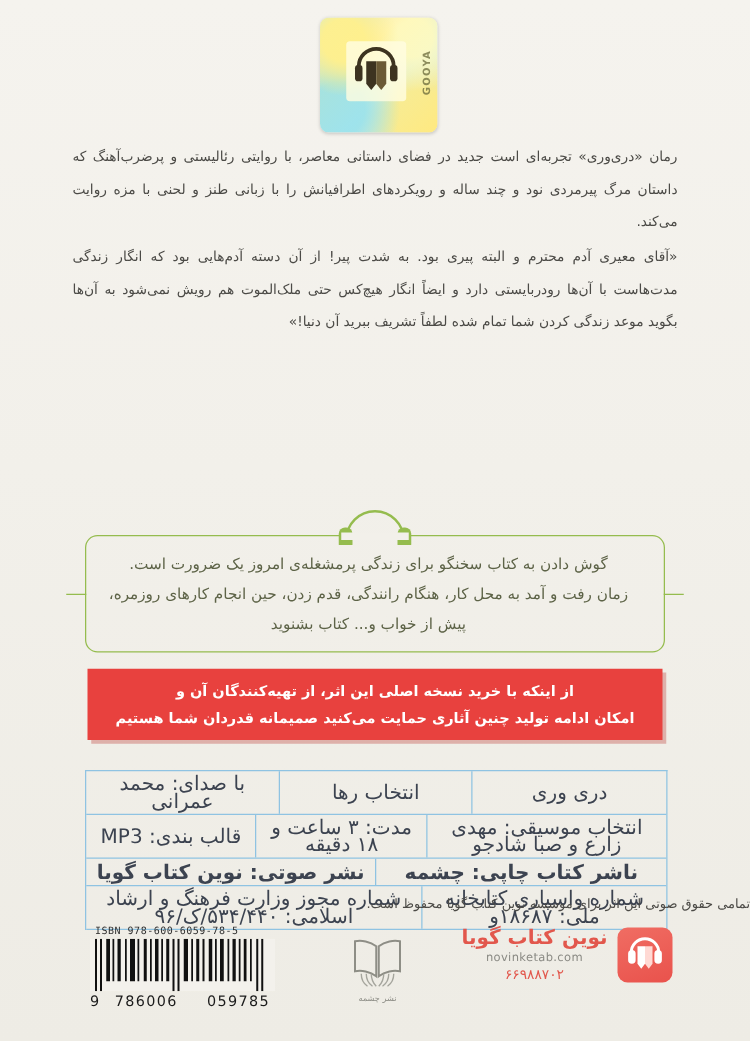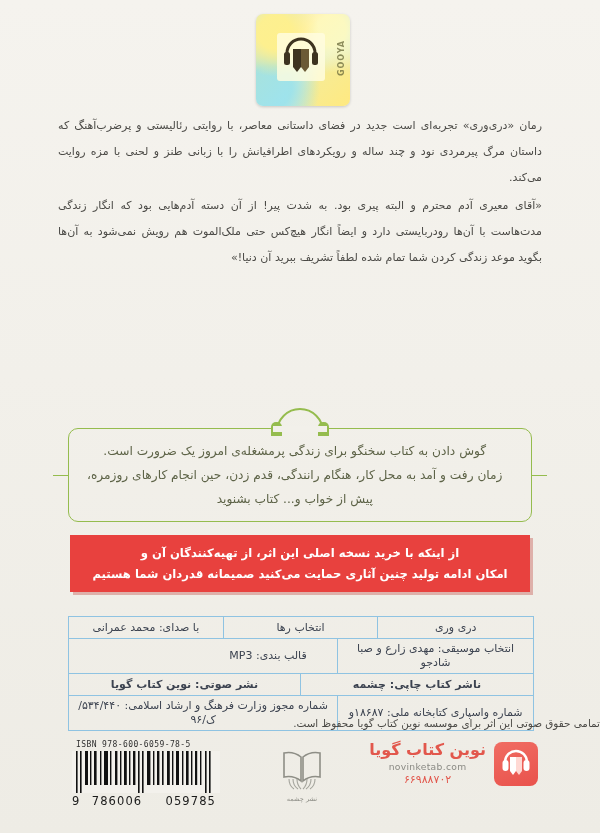--- a/index.html
+++ b/index.html
@@ -169,21 +169,21 @@
     display: flex;
     border-bottom: 1.2px solid #8fc3e2;
     min-height: 21px;
     align-items: stretch;
   }
   .tcell {
     display: flex;
     align-items: center;
     justify-content: center;
     direction: rtl;
-    font-size: 11px;
+    font-size: 16px;
     color: #3c4350;
     padding: 3px 4px;
     box-sizing: border-box;
     line-height: 14px;
     text-align: center;
   }
   .tcell + .tcell { border-right: 1.2px solid #8fc3e2; }
   .c-33 { width: 33.34%; }
   .c-34 { width: 33.32%; }
   .c-50 { width: 50%; font-weight: bold; }
@@ -362,20 +362,21 @@
   <div class="info-table">
 
     <div class="trow">
       <div class="tcell c-34">دری وری</div>
       <div class="tcell c-33">انتخاب رها</div>
       <div class="tcell c-33">با صدای: محمد عمرانی</div>
     </div>
 
     <div class="trow">
       <div class="tcell c-42">انتخاب موسیقی: مهدی زارع و صبا شادجو</div>
+      <div class="tcell c-30">مدت: ۳ ساعت و ۱۸ دقیقه</div>
       <div class="tcell c-30">قالب بندی: MP3</div>
     </div>
 
     <div class="trow">
       <div class="tcell c-50">ناشر کتاب چاپی: چشمه</div>
       <div class="tcell c-50">نشر صوتی: نوین کتاب گویا</div>
     </div>
 
     <div class="trow">
       <div class="tcell c-42">شماره واسپاری کتابخانه ملی: ۱۸۶۸۷و</div>

